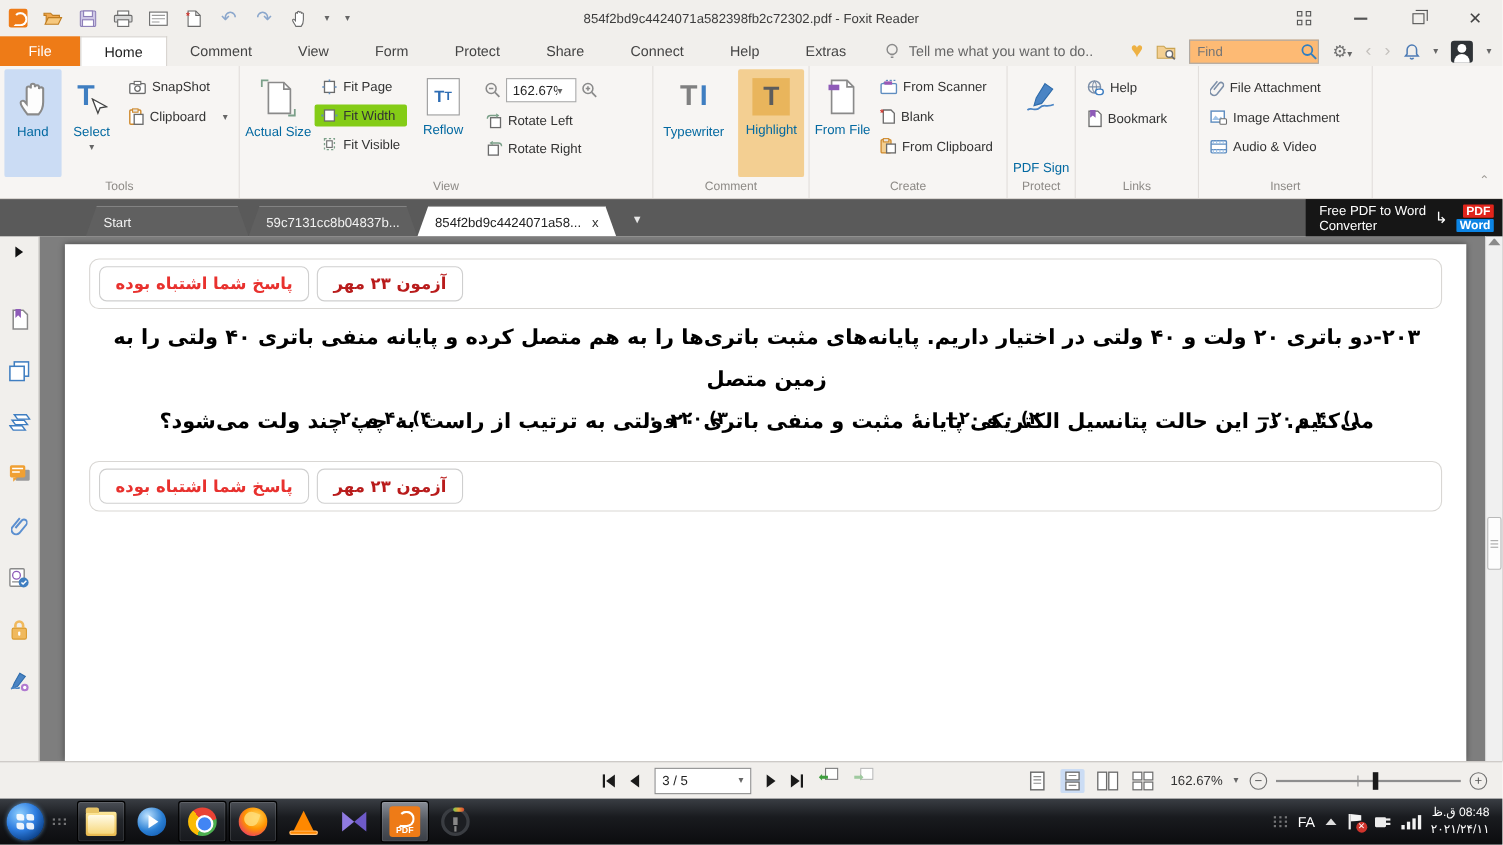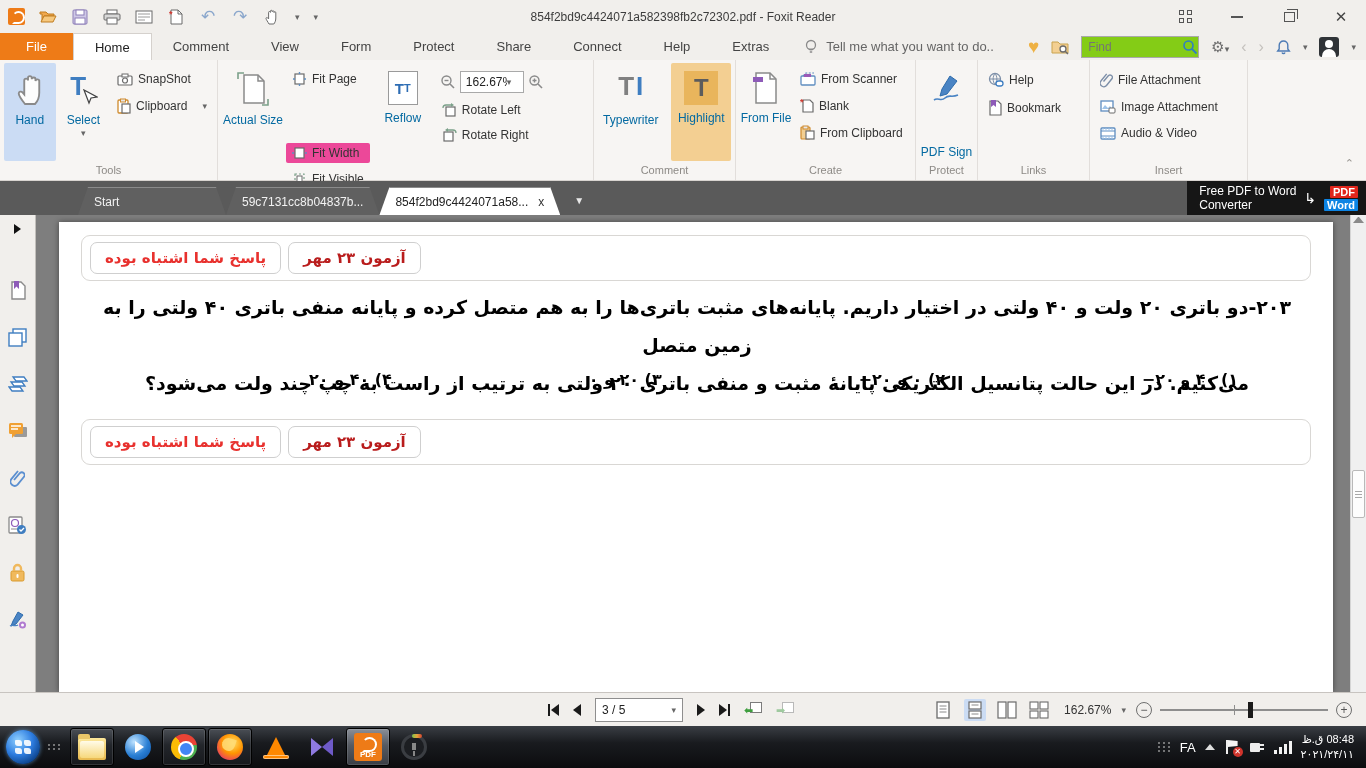--- a/index.html
+++ b/index.html
@@ -22,40 +22,40 @@
   .restore-ic::before { content:""; position:absolute; left:2px; top:-4px; width:10px; height:9px; border:1.5px solid #555; border-bottom:none; border-left:none; }
   .min-ic { width:12px; height:2px; background:#555; }
 
   
   #tabrow { position:absolute; top:33px; left:0; width:100%; height:27px; display:flex; align-items:stretch; background:#f1efec; }
   .rtab { padding:0 21px; display:flex; align-items:center; color:#444; font-size:13px; }
   .rtab.file { background:#ee7b17; color:#fff; padding:0 26px; }
   .rtab.active { background:#fff; border:1px solid #d5d1cd; border-bottom:none; color:#222; }
   .tellme { display:flex; align-items:center; gap:8px; color:#666; margin-left:14px; font-size:13px; }
   .tabrow-right { margin-left:auto; display:flex; align-items:center; gap:12px; padding-right:10px; }
-  .findbox { width:118px; height:22px; background:#84cc16; border:1px solid #a9a9a9; display:flex; align-items:center; }
+  .findbox { width:118px; height:22px; background:#fdba74; border:1px solid #a9a9a9; display:flex; align-items:center; }
   .findbox input { border:none; outline:none; flex:1; width:80px; padding:0 6px; font-size:12px; color:#555; background:transparent; }
   .heart { color:#eeb143; font-size:19px; }
   .chev { color:#c4c1bd; font-size:16px; }
   .caret { color:#666; font-size:9px; }
   .avatar { width:20px; height:20px; background:#2f3337; border-radius:3px; position:relative; }
   .avatar::before { content:""; position:absolute; left:6px; top:3px; width:8px; height:8px; border-radius:50%; background:#fff; }
   .avatar::after { content:""; position:absolute; left:3px; top:12px; width:14px; height:8px; border-radius:7px 7px 0 0; background:#fff; }
 
   
   #ribbon { position:absolute; top:60px; left:0; width:100%; height:121px; background:#f7f5f3; border-bottom:1px solid #d8d4d0; display:flex; }
   .rgroup { display:flex; flex-direction:column; border-right:1px solid #e2dedb; }
   .rg-body { flex:1; display:flex; align-items:stretch; padding:3px 4px 0 4px; gap:2px; }
   .rg-label { text-align:center; color:#8d8a86; font-size:11px; padding:3px 6px 4px; }
   .bigbtn { width:62px; display:flex; flex-direction:column; align-items:center; justify-content:flex-start; padding-top:8px; gap:6px; border-radius:2px; }
   .bigbtn .blabel { text-align:center; line-height:1.25; color:#0369a1; }
   .bigbtn.sel { background:#cbdcf4; }
   .smallcol { display:flex; flex-direction:column; justify-content:flex-start; padding-top:6px; gap:6px; }
   .smallbtn { display:flex; align-items:center; gap:5px; padding:3px 6px; border-radius:2px; white-space:nowrap; color:#333; }
-  .smallbtn.sel { background:#ec4899;margin-top:48px; }
+  .smallbtn.sel { background:#84cc16; }
   .zoomrow { display:flex; align-items:center; gap:4px; padding:2px 4px; }
   .zoominput { width:64px; height:22px; border:1px solid #a9a9a9; background:#fff; display:flex; align-items:center; }
   .zoominput input { width:46px; border:none; outline:none; font-size:12px; padding-left:5px; background:transparent; color:#222; }
   .ribbon-spacer { flex:1; }
   .collapse-caret { align-self:flex-end; margin:0 12px 10px 0; color:#9a9792; font-size:11px; }
   .ticon-t { font-size:26px; font-weight:bold; color:#808080; }
   .ticon-i { font-size:26px; font-weight:bold; color:#3f7ec1; }
   .hl-tile { width:34px; height:34px; background:#e9b55c; display:flex; align-items:center; justify-content:center; font-size:24px; font-weight:bold; color:#5c5c5c; }
   .bigbtn.hl { background:#f3cf92; }
   .reflow-tile { width:30px; height:34px; border:1.5px solid #9a9a9a; background:#fff; display:flex; align-items:center; justify-content:center; font-weight:bold; color:#2e6db4; font-size:15px; }
@@ -93,21 +93,21 @@
   .qbox.first { top:13px; }
   .qbox.second { top:197px; }
   .pill { border:1px solid #cfcfcf; border-radius:7px; background:#fff; padding:6px 14px; font-size:15px; font-weight:bold; font-family:"DejaVu Sans",sans-serif; }
   .pill.red { color:#e8312e; }
   .pill.dark { color:#b91c1c; }
   .question { position:absolute; top:66px; left:30px; right:28px; direction:rtl; text-align:center; font-family:"DejaVu Sans",sans-serif; font-weight:bold; color:#000; font-size:19px; line-height:2.0; }
   .options { position:absolute; top:148px; left:250px; right:95px; direction:rtl; display:flex; justify-content:space-between; font-family:"DejaVu Sans",sans-serif; font-weight:bold; color:#000; font-size:16px; }
 
   
   #statusbar { position:absolute; top:692px; left:0; width:100%; height:34px; background:#f1efec; border-top:1px solid #c8c4c0; display:flex; align-items:center; }
-  .sb-center { position:absolute; left:548px; display:flex; align-items:center; gap:14px; }
+  .sb-center { position:absolute; left:548px; display:flex; gap:14px; }
   .navb { display:flex; align-items:center; gap:1px; }
   .tri-l { width:0; height:0; border-top:6px solid transparent; border-bottom:6px solid transparent; border-right:8px solid #1a1a1a; }
   .tri-r { width:0; height:0; border-top:6px solid transparent; border-bottom:6px solid transparent; border-left:8px solid #1a1a1a; }
   .vbar { width:2px; height:12px; background:#1a1a1a; }
   .pagebox { width:88px; height:24px; background:#fff; border:1px solid #8e8e8e; display:flex; align-items:center; justify-content:space-between; padding:0 6px; color:#222; }
   .histic { width:18px; height:16px; position:relative; }
   .histic .w1 { position:absolute; right:0; top:0; width:12px; height:11px; border:1.5px solid #7c7c7c; background:#fff; }
   .histic .ar { position:absolute; left:0; bottom:1px; color:#3f9e3f; font-size:11px; font-weight:bold; }
   .histic.dis .w1 { border-color:#b9b9b9; }
   .histic.dis .ar { color:#9fc99f; }

